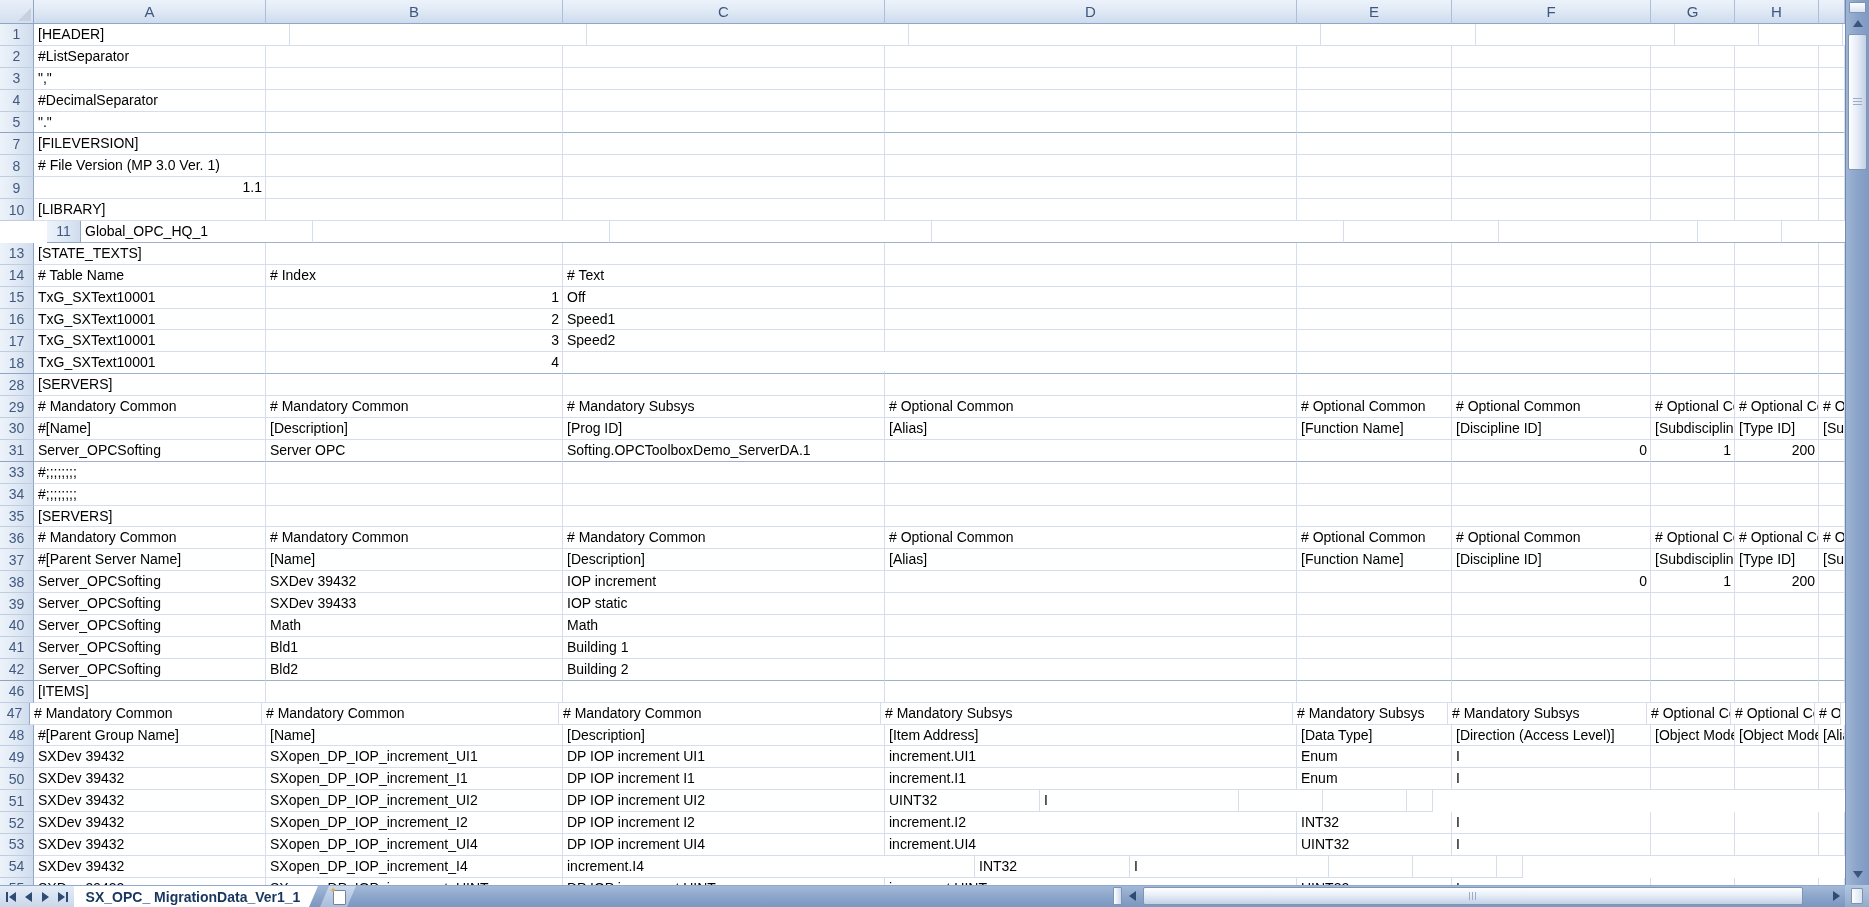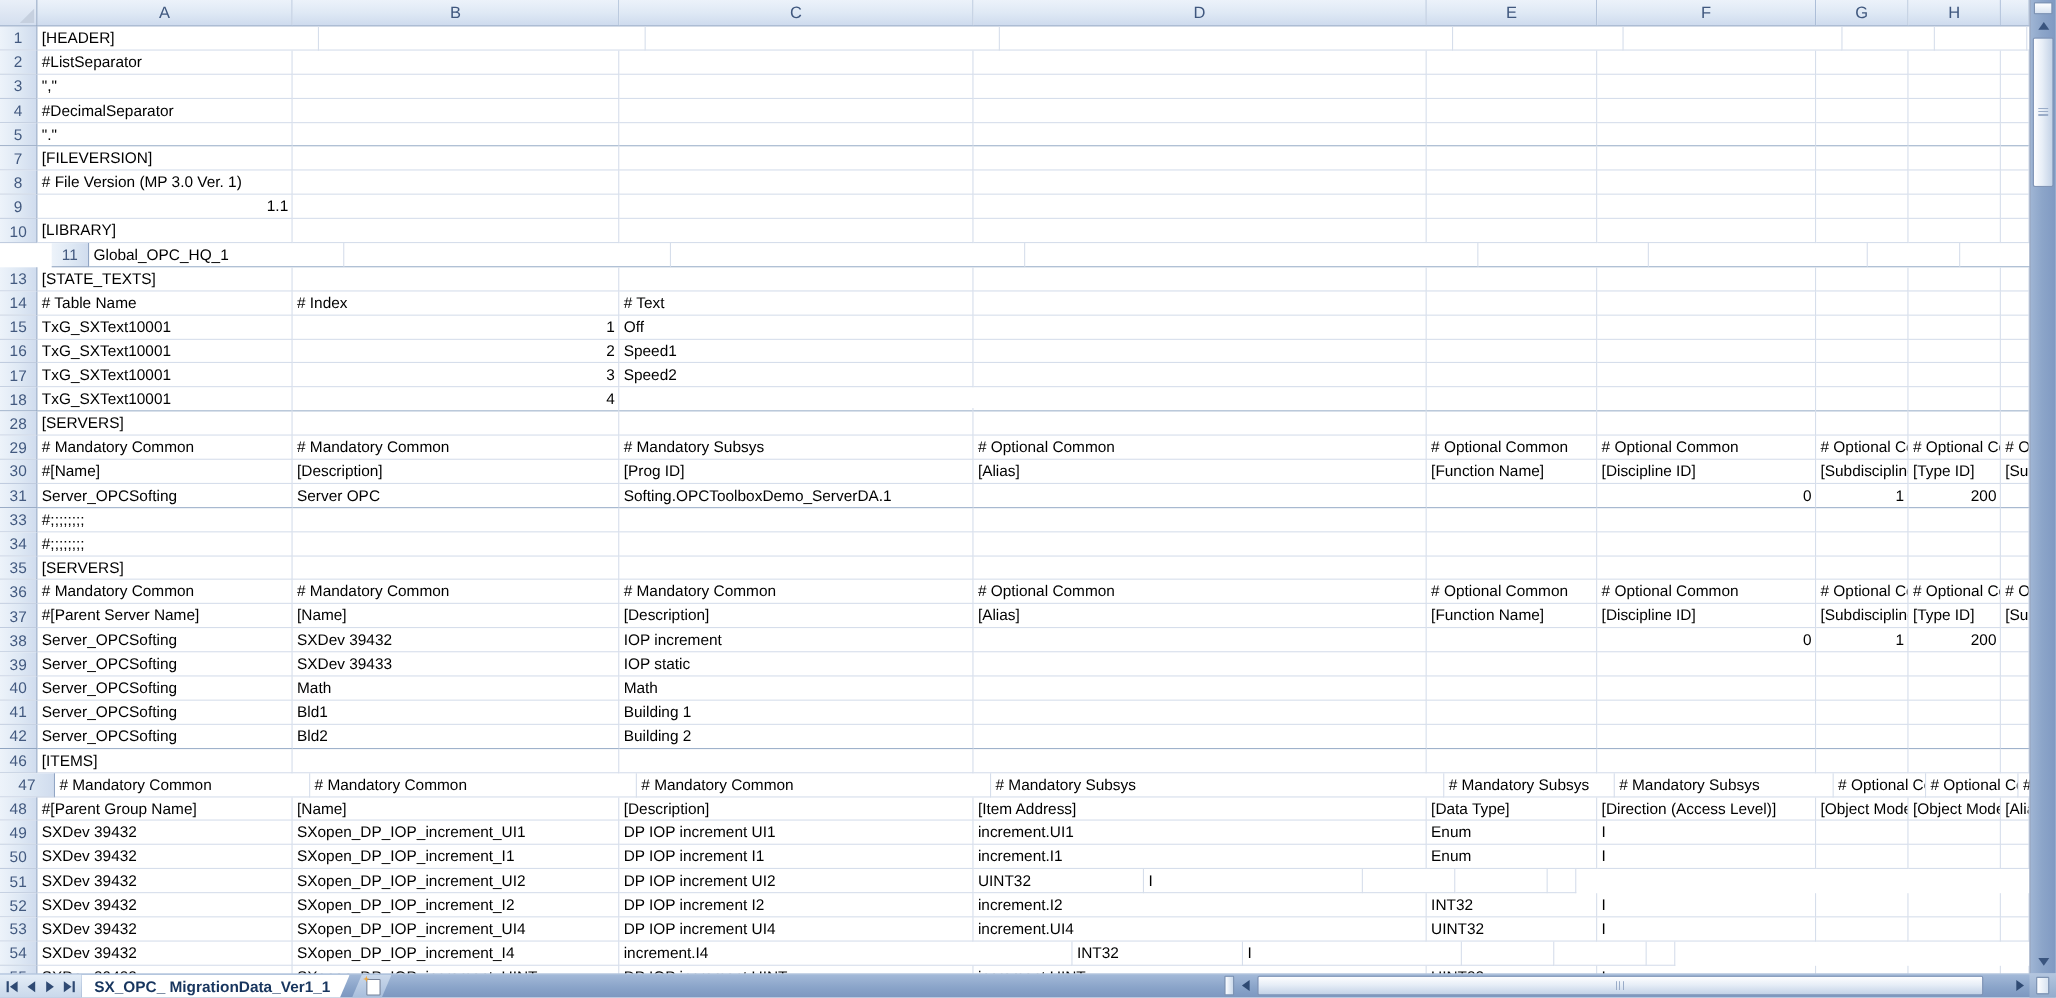--- a/index.html
+++ b/index.html
@@ -462,21 +462,21 @@
       <div class="cell" style="width: 297px;"></div>
       <div class="cell" style="width: 322px;"></div>
       <div class="cell" style="width: 412px;"></div>
       <div class="cell" style="width: 155px;"></div>
       <div class="cell" style="width: 199px;"></div>
       <div class="cell" style="width: 84px;"></div>
       <div class="cell" style="width: 84px;"></div>
       <div class="cell" style="width: 26px;"></div>
     </div>
     <div class="row" style="height: 21.9px;">
-      <div class="rowhead" style="width: 50px;">47</div>
+      <div class="rowhead" style="width: 30px;">47</div>
       <div class="cell" style="width: 232px;"># Mandatory Common</div>
       <div class="cell" style="width: 297px;"># Mandatory Common</div>
       <div class="cell" style="width: 322px;"># Mandatory Common</div>
       <div class="cell" style="width: 412px;"># Mandatory Subsys</div>
       <div class="cell" style="width: 155px;"># Mandatory Subsys</div>
       <div class="cell" style="width: 199px;"># Mandatory Subsys</div>
       <div class="cell" style="width: 84px;"># Optional Common</div>
       <div class="cell" style="width: 84px;"># Optional Common</div>
       <div class="cell" style="width: 26px;"># Optional</div>
     </div>

